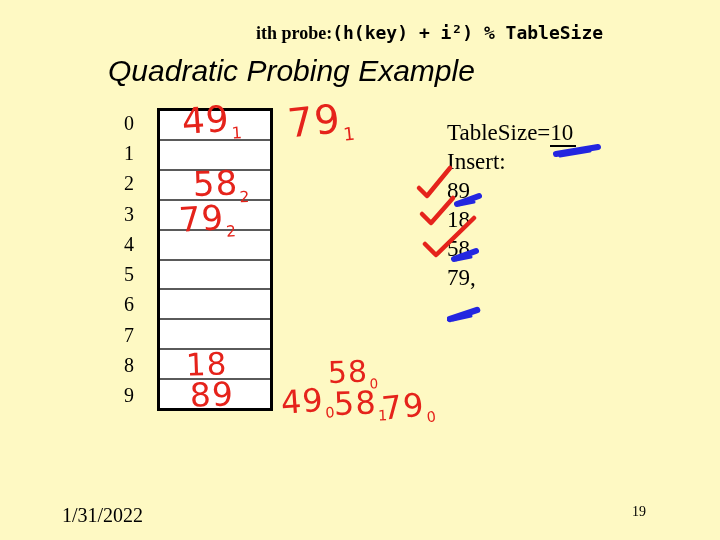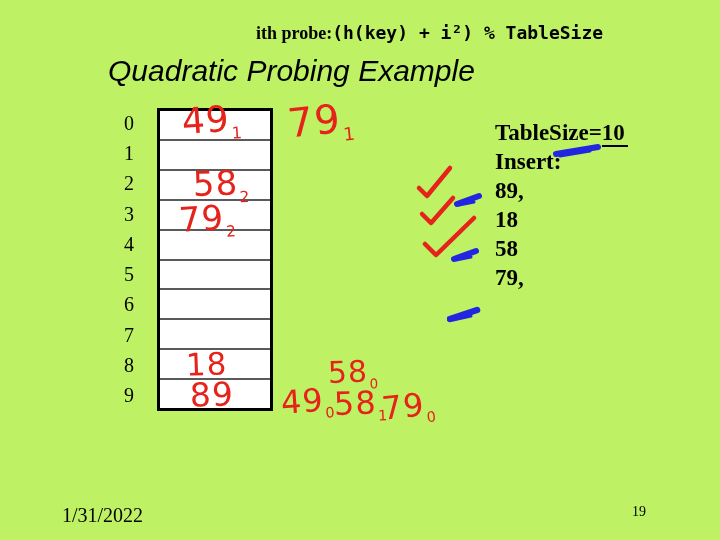--- a/index.html
+++ b/index.html
@@ -1,17 +1,17 @@
 <!DOCTYPE html>
 <html><head>
 <meta charset="utf-8">
 <style>
   html,body{margin:0;padding:0;background:#888;}
   .slide{
-    position:relative; width:720px; height:540px; background:#bef264;
+    position:relative; width:720px; height:540px; background:#fef9c3;
     overflow:hidden; font-family:"Liberation Serif", serif; color:#000;
   }
   
   .formula{position:absolute; left:256px; top:24px; white-space:nowrap; line-height:1;}
   .formula-prefix{font-family:"Liberation Serif",serif; font-weight:bold; font-size:18px;}
   .formula-code{font-family:"DejaVu Sans Mono",monospace; font-weight:bold; font-size:18px; letter-spacing:0px;}
   
   .title{
     position:absolute; left:61px; top:54px; font-family:"Liberation Sans",sans-serif;
     font-style:italic; font-size:30px; line-height:1.1; white-space:nowrap;margin-left:47px;
@@ -35,22 +35,22 @@
     position:absolute; line-height:1; white-space:nowrap;
     font-family:"DejaVu Sans",sans-serif; letter-spacing:1px;
   }
   .ink-red{color:#e5231b;}
   .hsub{font-size:0.45em; vertical-align:-0.5em; margin-left:1px;}
   .rot-a{transform:rotate(-4deg);}
   .rot-b{transform:rotate(-2deg);}
   .rot-c{transform:rotate(-6deg);}
   
   .panel{
-    position:absolute; left:447px; top:118px; font-weight:bold; font-size:23px;
-    line-height:29px; font-family:"Liberation Serif",serif; white-space:nowrap;margin-left:48px;
+    position:absolute; left:447px; top:118px; font-weight:normal; font-size:23px;
+    line-height:29px; font-family:"Liberation Serif",serif; white-space:nowrap;
   }
   .ts-value{border-bottom:2px solid #000; padding-right:3px;}
   .mark{position:absolute;}
   
   .footer-date{position:absolute; left:62px; top:504px; font-size:20px;}
   .footer-page{position:absolute; left:620px; top:504px; width:38px; text-align:center; font-size:14px;}
 </style>
 </head>
 <body>
 

